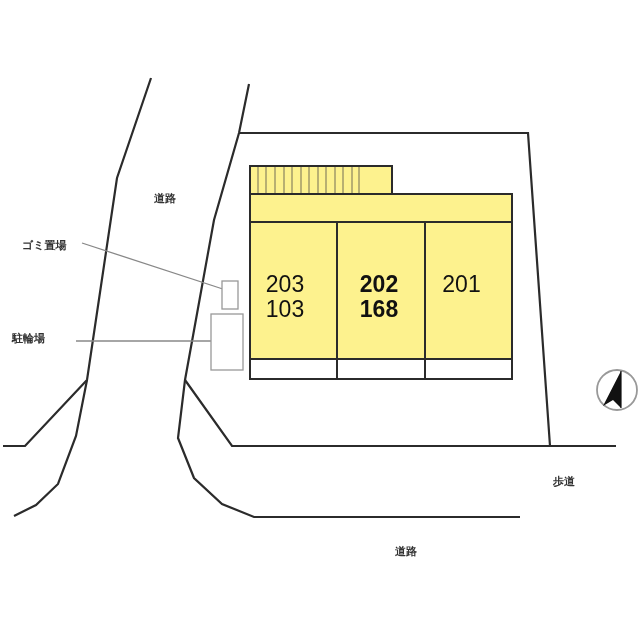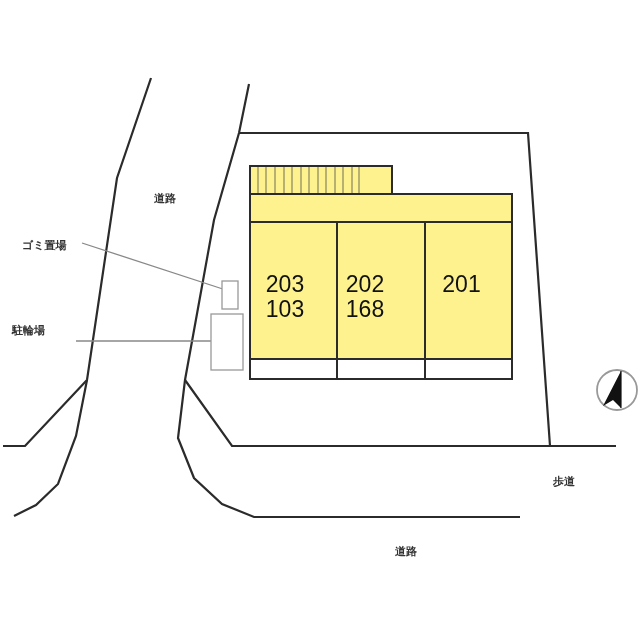--- a/index.html
+++ b/index.html
@@ -60,27 +60,27 @@
 
   <g>
     <circle cx="617" cy="390" r="20" fill="#fff" stroke="#999" stroke-width="1.8"></circle>
     <polygon points="621,371 603,406 613,400 621,408" fill="#111"></polygon>
     <line x1="621" y1="371" x2="621" y2="408" stroke="#111" stroke-width="1.2"></line>
   </g>
 </svg>
 
 <div class="label" style="left:154px;top:191px;">道路</div>
 <div class="label" style="left:22px;top:238px;">ゴミ置場</div>
-<div class="label" style="left:12px;top:323px;">駐輪場</div>
+<div class="label" style="left:12px;top:331px;">駐輪場</div>
 <div class="label" style="left:553px;top:474px;font-size:11px;">歩道</div>
 <div class="label" style="left:395px;top:544px;">道路</div>
 
 <div class="unit-text" style="left:250px;top:272px;width:70px;">
   <div>203</div>
   <div>103</div>
 </div>
-<div class="unit-text" style="left:321px;top:272px;width:88px;">
+<div class="unit-text" style="left:335px;top:272px;width:88px;font-weight:bold;">
   <div>202</div>
   <div>168</div>
 </div>
 <div class="unit-text" style="left:425px;top:272px;width:73px;">
   <div>201</div>
 </div>
 
 </body></html>

